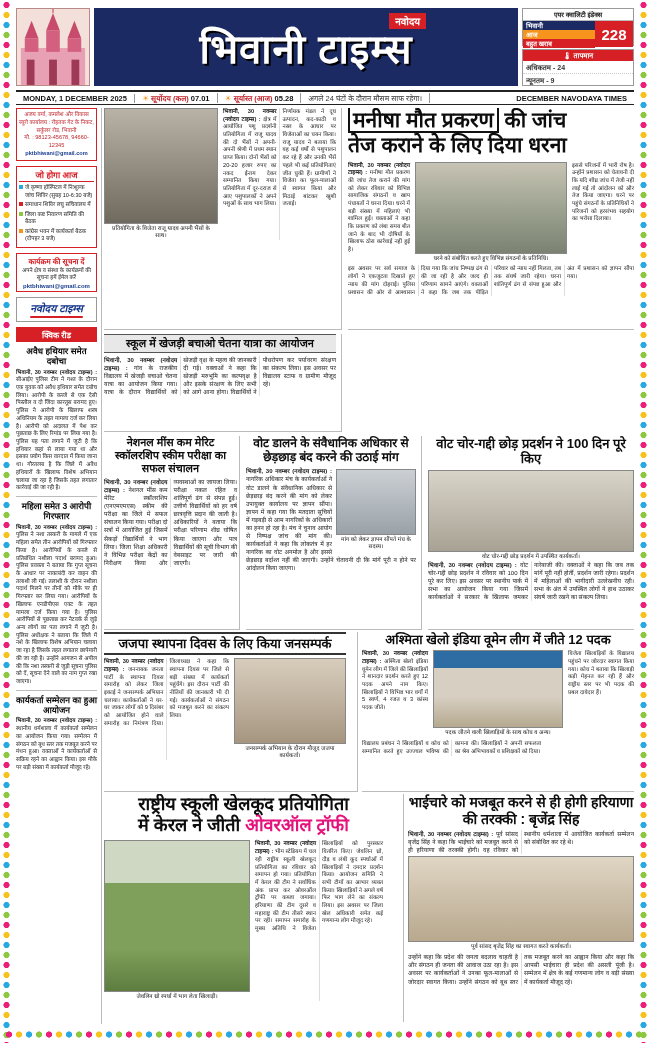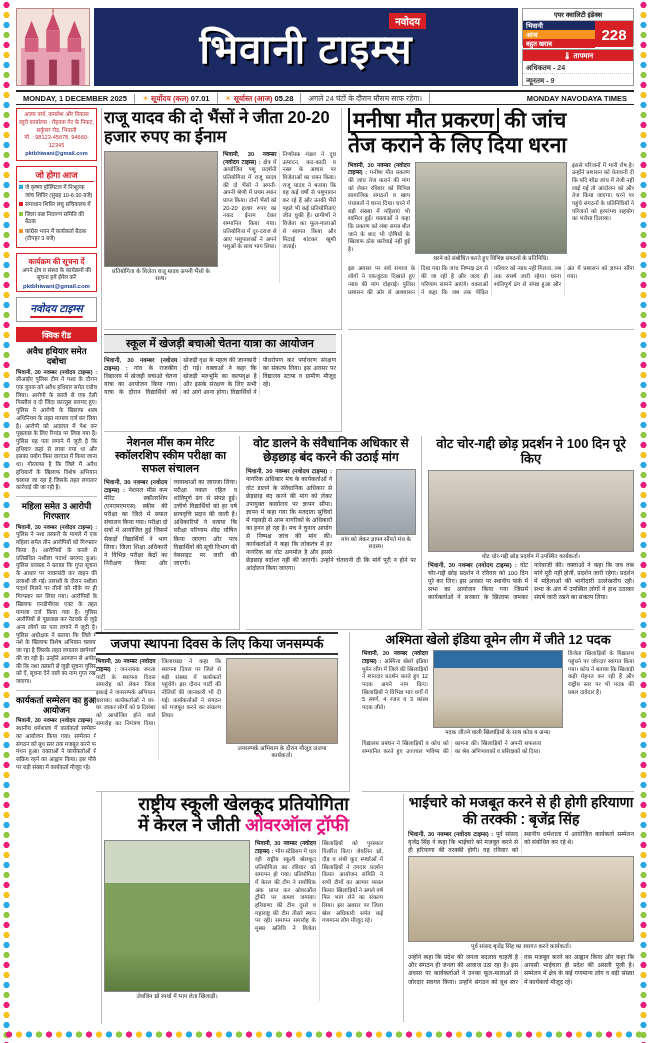--- a/index.html
+++ b/index.html
@@ -146,21 +146,21 @@
   #art5 .hl { font-size:12px; text-align:center; margin-bottom:3px; }
   .art5-fig { float:right; width:80px; margin:2px 0 2px 4px; }
   .art5-ph { height:66px; }
 
   
   #art6 { left:428px; top:436px; width:206px; height:194px; border-bottom:1px solid #bbb; }
   #art6 .hl { font-size:13px; text-align:center; margin-bottom:3px; }
   .art6-ph { height:82px; }
 
   
-  #art7 { left:96px; top:632px; width:254px; height:160px; border-right:1px solid #bbb;
+  #art7 { left:104px; top:632px; width:254px; height:160px; border-right:1px solid #bbb;
           border-bottom:1px solid #bbb; padding-right:11px; }
   .dbl-hl { border-top:2px solid #333; border-bottom:2px solid #333; font-size:13px;
             text-align:center; padding:2px 0; margin-bottom:3px; }
   .art7-row { display:flex; gap:5px; }
   .art7-text { flex:1; font-size:5.7px; }
   .art7-fig { width:112px; flex:none; }
   .art7-ph { height:86px; }
 
   
   #art8 { left:362px; top:632px; width:272px; height:160px; border-bottom:1px solid #bbb; }
@@ -247,21 +247,21 @@
       </div>
     <div class="seg">
         <span class="sun-ic">☀</span>
       <span class="db-label">सूर्यास्त (आज)</span>
       <span class="db-val">05.28</span>
       </div>
     <div class="seg">
         <span class="db-fore">अगले 24 घंटों के दौरान मौसम साफ रहेगा।</span>
       </div>
     <div class="seg">
-        <span class="db-ed">MONDAY NAVODAYA TIMES</span>
+        <span class="db-ed">DECEMBER NAVODAYA TIMES</span>
       </div>
   </div>
 
   <aside class="sidebar">
     <div class="sb-box sb-contact">
       <div>अजय वर्मा, कमलेश और विकास</div>
       <div>ब्यूरो कार्यालय : रोहतक गेट के निकट, सर्कुलर रोड, भिवानी</div>
       <div>मो. : 98123-45678, 94660-12345</div>
       <div class="em">pktbhiwani@gmail.com</div>
     </div>
@@ -309,21 +309,20 @@
       <div class="sb-body"><span class="opener">भिवानी, 30 नवम्बर (नवोदय टाइम्स) :</span> <span>पुलिस ने नशा तस्करी के मामले में एक महिला समेत तीन आरोपियों को गिरफ्तार किया है। आरोपियों के कब्जे से प्रतिबंधित नशीला पदार्थ बरामद हुआ। पुलिस प्रवक्ता ने बताया कि गुप्त सूचना के आधार पर नाकाबंदी कर वाहन की तलाशी ली गई। तलाशी के दौरान नशीला पदार्थ मिलने पर तीनों को मौके पर ही गिरफ्तार कर लिया गया। आरोपियों के खिलाफ एनडीपीएस एक्ट के तहत मामला दर्ज किया गया है। पुलिस आरोपियों से पूछताछ कर नेटवर्क से जुड़े अन्य लोगों का पता लगाने में जुटी है। पुलिस अधीक्षक ने बताया कि जिले में नशे के खिलाफ विशेष अभियान चलाया जा रहा है जिसके तहत लगातार छापेमारी की जा रही है। उन्होंने आमजन से अपील की कि नशा तस्करी से जुड़ी सूचना पुलिस को दें, सूचना देने वाले का नाम गुप्त रखा जाएगा।</span></div>
     </div>
 
     <div class="sb-art" style="border-bottom:none">
       <div class="sb-hl">कार्यकर्ता सम्मेलन का हुआ आयोजन</div>
       <div class="sb-body"><span class="opener">भिवानी, 30 नवम्बर (नवोदय टाइम्स) :</span> <span>स्थानीय धर्मशाला में कार्यकर्ता सम्मेलन का आयोजन किया गया। सम्मेलन में संगठन को बूथ स्तर तक मजबूत करने पर मंथन हुआ। वक्ताओं ने कार्यकर्ताओं से सक्रिय रहने का आह्वान किया। इस मौके पर बड़ी संख्या में कार्यकर्ता मौजूद रहे।</span></div>
     </div>
   </aside>
 
   <section class="art" id="art1">
-    <h2 class="hl">राजू यादव की दो भैंसों ने जीता 20-20 हजार रुपए का ईनाम</h2>
     <div class="art1-row">
       <figure class="art1-fig">
         <div class="photo art1-ph ph-buffalo"></div>
         <figcaption class="caption">प्रतियोगिता के विजेता राजू यादव अपनी भैंसों के साथ।</figcaption>
       </figure>
       <div class="body-text cols2 art1-text">
         <span class="opener">भिवानी, 30 नवम्बर (नवोदय टाइम्स) :</span>
         <span>क्षेत्र में आयोजित पशु प्रदर्शनी प्रतियोगिता में राजू यादव की दो भैंसों ने अपनी-अपनी श्रेणी में प्रथम स्थान प्राप्त किया। दोनों भैंसों को 20-20 हजार रुपए का नकद ईनाम देकर सम्मानित किया गया। प्रतियोगिता में दूर-दराज से आए पशुपालकों ने अपने पशुओं के साथ भाग लिया। निर्णायक मंडल ने दूध उत्पादन, कद-काठी व नस्ल के आधार पर विजेताओं का चयन किया। राजू यादव ने बताया कि वह कई वर्षों से पशुपालन कर रहे हैं और उनकी भैंसें पहले भी कई प्रतियोगिताएं जीत चुकी हैं। ग्रामीणों ने विजेता का फूल-मालाओं से स्वागत किया और मिठाई बांटकर खुशी जताई।</span>
       </div>
     </div>

